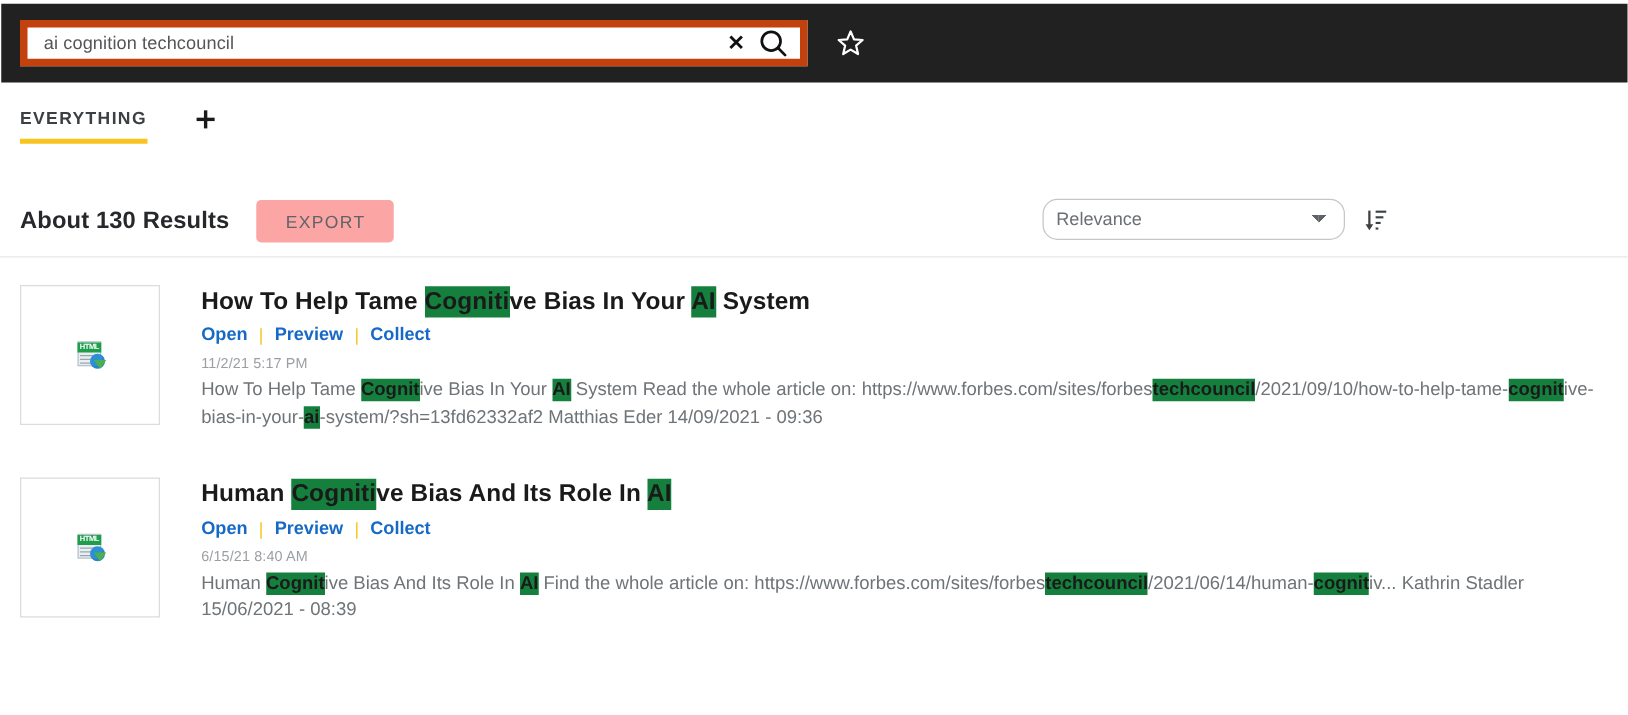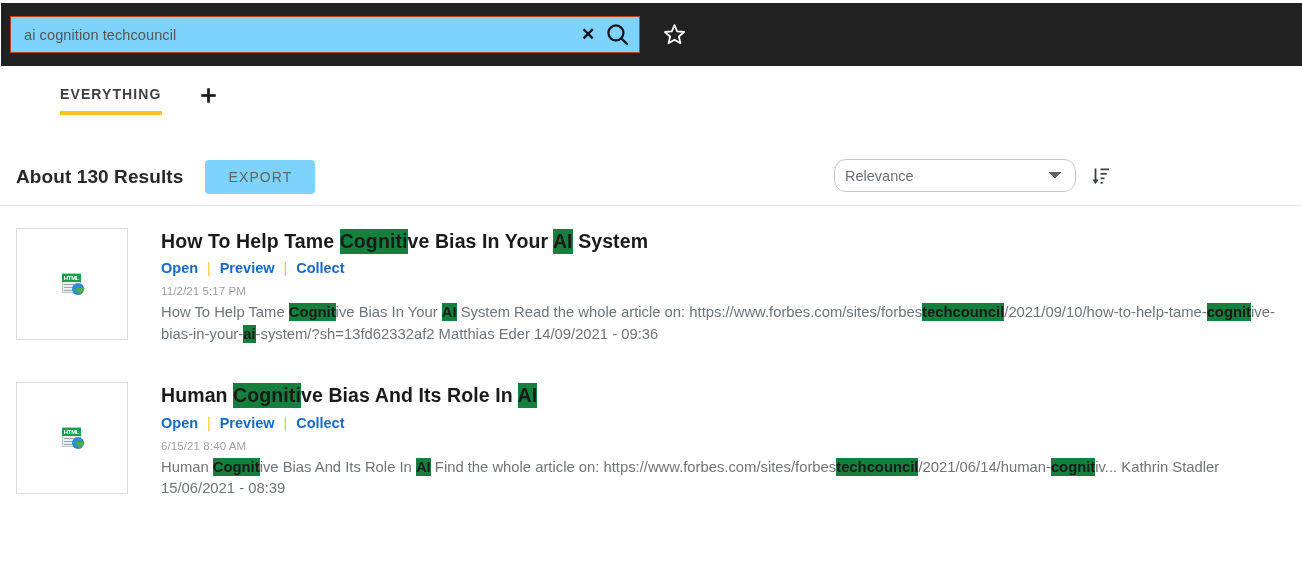--- a/index.html
+++ b/index.html
@@ -15,26 +15,26 @@
   
   .topbar {
     position: absolute;
     left: 1px; top: 3px;
     width: 1301px; height: 63px;
     background: #212121;
     display: flex;
     align-items: center;
   }
   .search-wrap {
-    margin-left: 9px;
+    margin-left: 15px;
     width: 630px; height: 37px;
-    background: #7dd3fc;
-    display: flex;
-    align-items: center;
-    border: 1px solid #c2410c;
+    background: #ffffff;
+    display: flex;
+    align-items: center;
+    border: 6px solid #c2410c;
   }
   .search-input {
     flex: 1;
     height: 100%;
     border: none;
     outline: none;
     background: transparent;
     font-family: "Liberation Sans", sans-serif;
     font-size: 14.5px;
     color: #555555;
@@ -67,21 +67,20 @@
   }
 
   
   .tabs {
     position: absolute;
     left: 0; top: 66px;
     width: 1302px; height: 56px;
     display: flex;
     align-items: flex-start;
     padding-top: 20px;
-    padding-left: 44px;
   }
   .tab {
     margin-left: 16px;
     position: relative;
     cursor: pointer;
   }
   .tab-label {
     font-size: 14px;
     font-weight: bold;
     letter-spacing: 1.1px;
@@ -114,21 +113,21 @@
   .results-count {
     margin-left: 16px;
     font-size: 19px;
     font-weight: bold;
     color: #26282b;
     letter-spacing: 0.1px;
   }
   .export-btn {
     margin-left: 22px;
     width: 110px; height: 34px;
-    background: #7dd3fc;
+    background: #fca5a5;
     border: none;
     border-radius: 4px;
     font-family: "Liberation Sans", sans-serif;
     font-size: 14px;
     letter-spacing: 1.1px;
     color: #5f6368;
     cursor: pointer;
   }
   .sort-zone {
     position: absolute;

